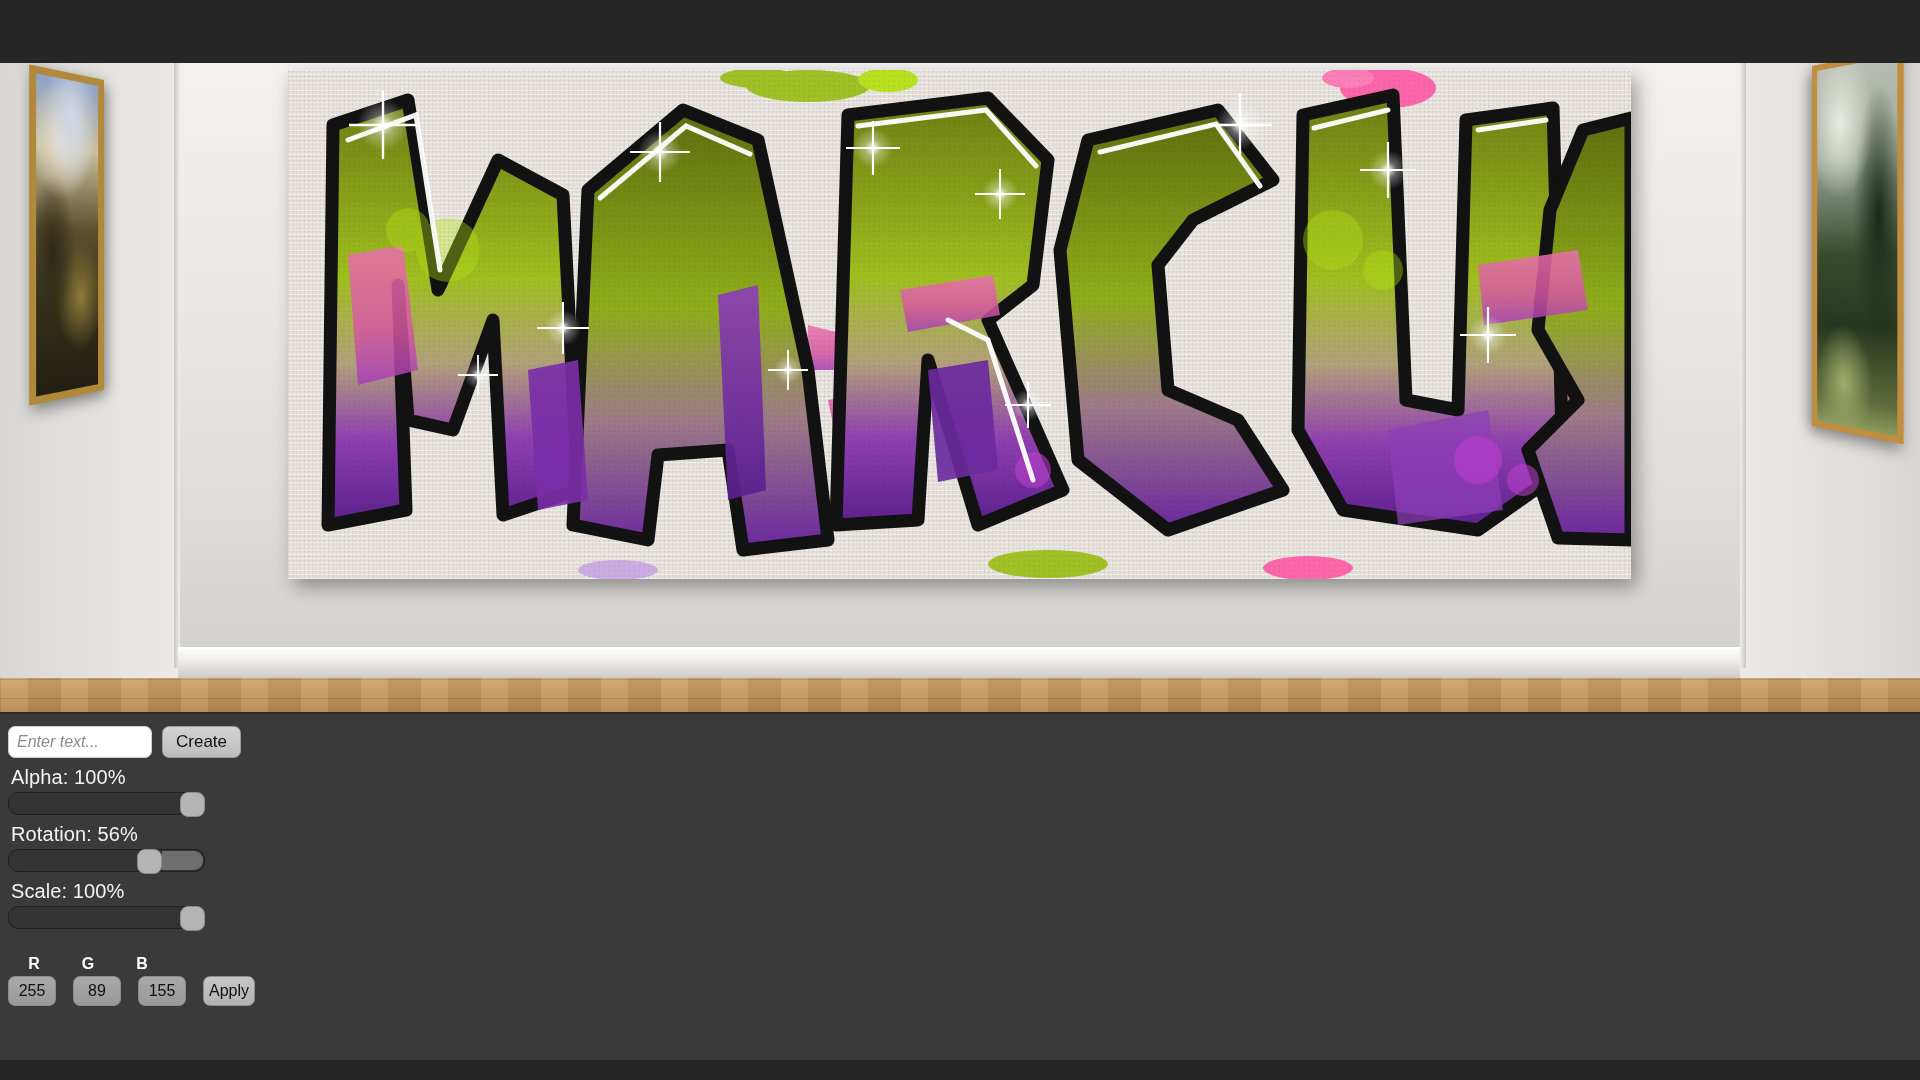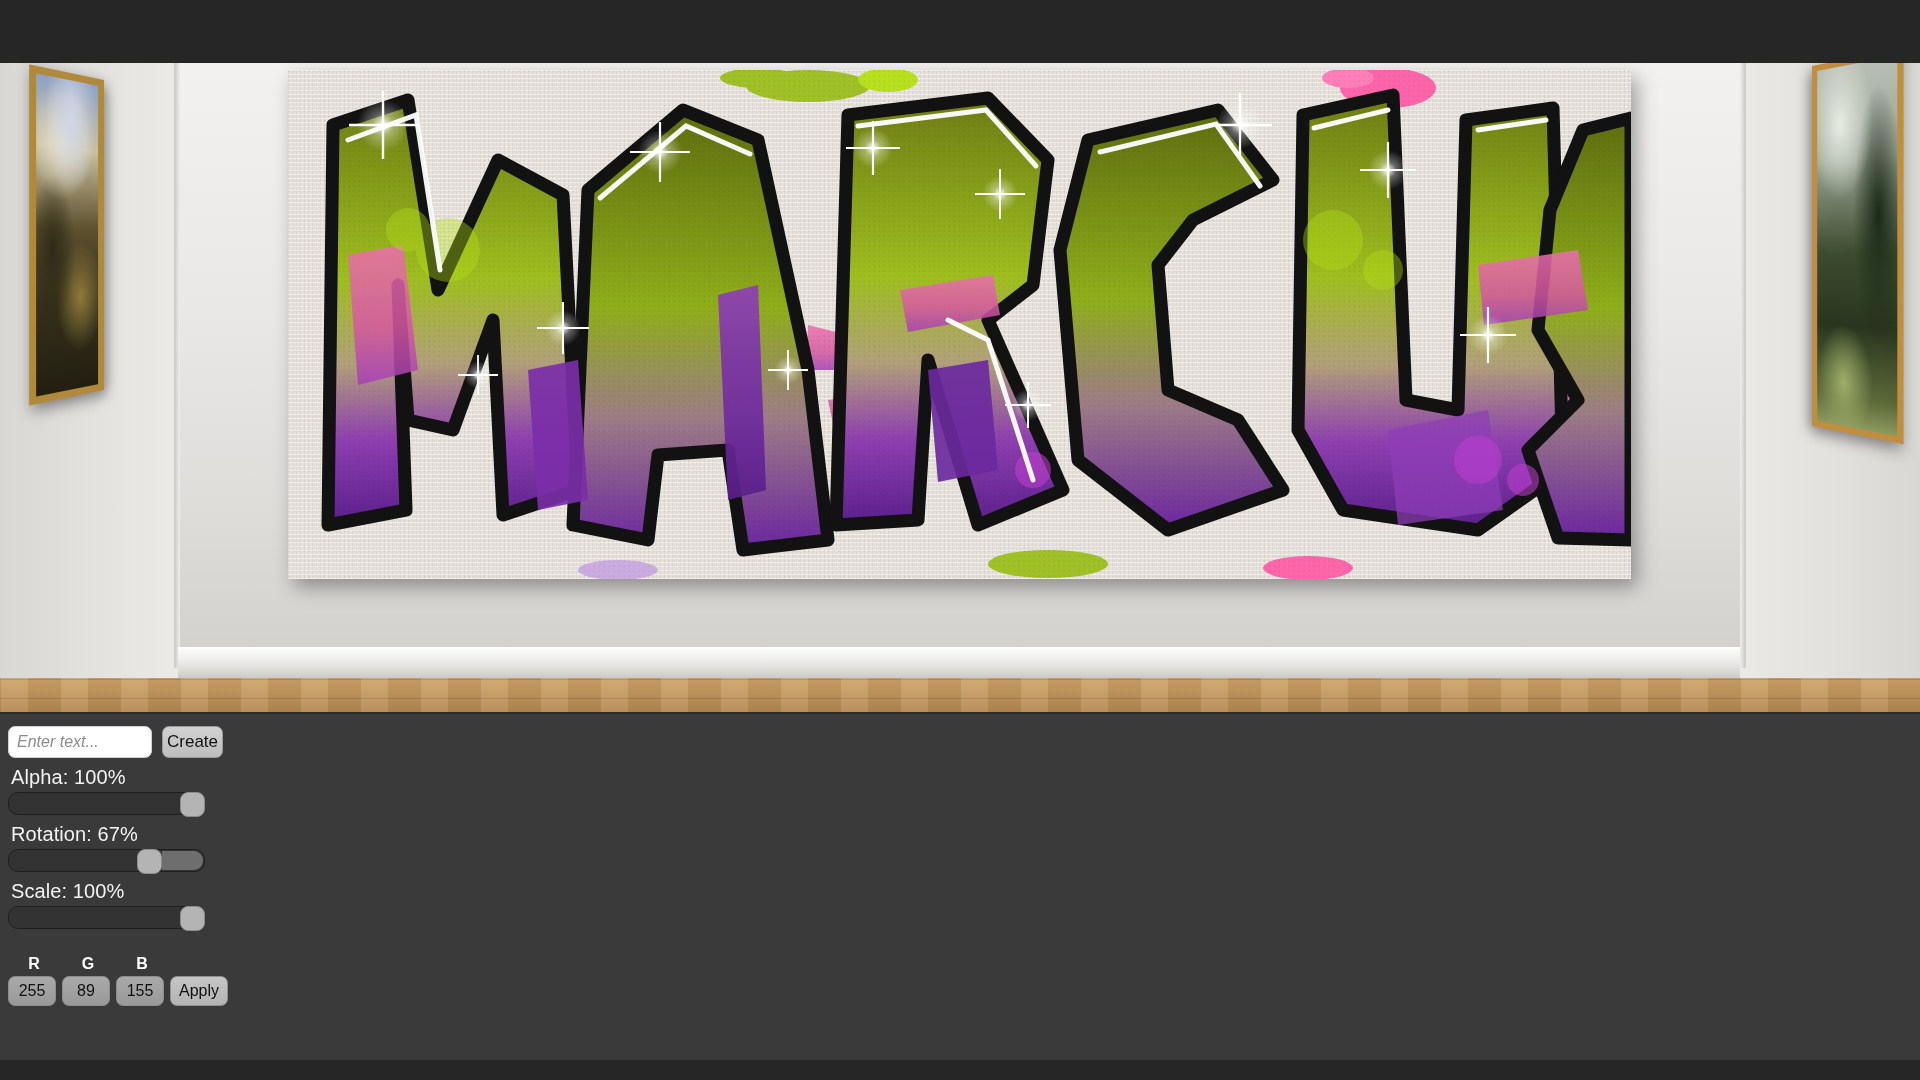--- a/index.html
+++ b/index.html
@@ -116,21 +116,21 @@
   
   #left-col { position:absolute; left: 8px; top: 12px; width: 247px; }
   .row-create { display:flex; align-items:center; gap:10px; }
   #text-input {
     width: 144px; height: 32px; border-radius: 7px; border: 1px solid #cfcfcf;
     background: #ffffff; padding: 0 8px;
     font-family: "Liberation Sans", sans-serif; font-size: 16px; font-style: italic; color:#555;
   }
   #text-input::placeholder { color:#8b8b8b; font-style: italic; }
   .btn-create {
-    height: 32px; padding: 0 4px; border-radius: 7px; border: 1px solid #9a9a9a;
+    height: 32px; padding: 0 13px; border-radius: 7px; border: 1px solid #9a9a9a;
     background: linear-gradient(180deg,#d2d2d2,#bdbdbd);
     font-size: 17px; color:#111; cursor:pointer; font-family:"Liberation Sans", sans-serif;
   }
   .slider-label {
     color: #f2f2f2; font-size: 20px; margin: 8px 0 3px 3px; letter-spacing: 0.1px;
   }
   .slider {
     position: relative; width: 197px; height: 23px; border-radius: 10px;
     background: #333333; border: 1px solid #1f1f1f;
   }
@@ -138,21 +138,21 @@
     position:absolute; top:1px; bottom:1px; right:1px; border-radius: 0 9px 9px 0;
     background: #6e6e6e;
   }
   .slider .thumb {
     position: absolute; top: -1px; width: 25px; height: 25px; border-radius: 8px;
     background: #b4b4b4; border: 1px solid #8d8d8d;
   }
   .rgb-wrap { margin-top: 26px; }
   .rgb-labels { display:flex; gap: 6px; margin-left: 2px; }
   .rgb-labels span { width:48px; text-align:center; color:#fff; font-size:16px; font-weight:bold; }
-  .rgb-fields { display:flex; gap: 6px; margin-top: 3px; align-items:center; }
+  .rgb-fields { display:flex; gap: 17px; margin-top: 3px; align-items:center; }
   .rgb-fields input {
     width:48px; height:30px; border-radius:7px; border:1px solid #8d8d8d;
     background: linear-gradient(180deg,#a9a9a9,#999999);
     text-align:center; font-size:16px; color:#111; font-family:"Liberation Sans", sans-serif;
   }
   .btn-apply {
     width:58px; height:30px; border-radius:7px; border:1px solid #8f8f8f;
     background: linear-gradient(180deg,#c6c6c6,#b3b3b3);
     font-size:16px; color:#111; cursor:pointer; font-family:Liberation Sans, sans-serif;
   }
@@ -360,21 +360,21 @@
       <div class="row-create">
         <input id="text-input" type="text" value="" placeholder="Enter text..." style="">
         <button class="btn-create">Create</button>
       </div>
 
       <div class="slider-label">Alpha: 100%</div>
       <div class="slider">
         <div class="thumb" style="left:171px;"></div>
       </div>
 
-      <div class="slider-label">Rotation: 67%</div>
+      <div class="slider-label">Rotation: 56%</div>
       <div class="slider">
         <div class="fill-r" style="left:153px;"></div>
         <div class="thumb" style="left:128px;"></div>
       </div>
 
       <div class="slider-label">Scale: 100%</div>
       <div class="slider">
         <div class="thumb" style="left:171px;"></div>
       </div>
 

